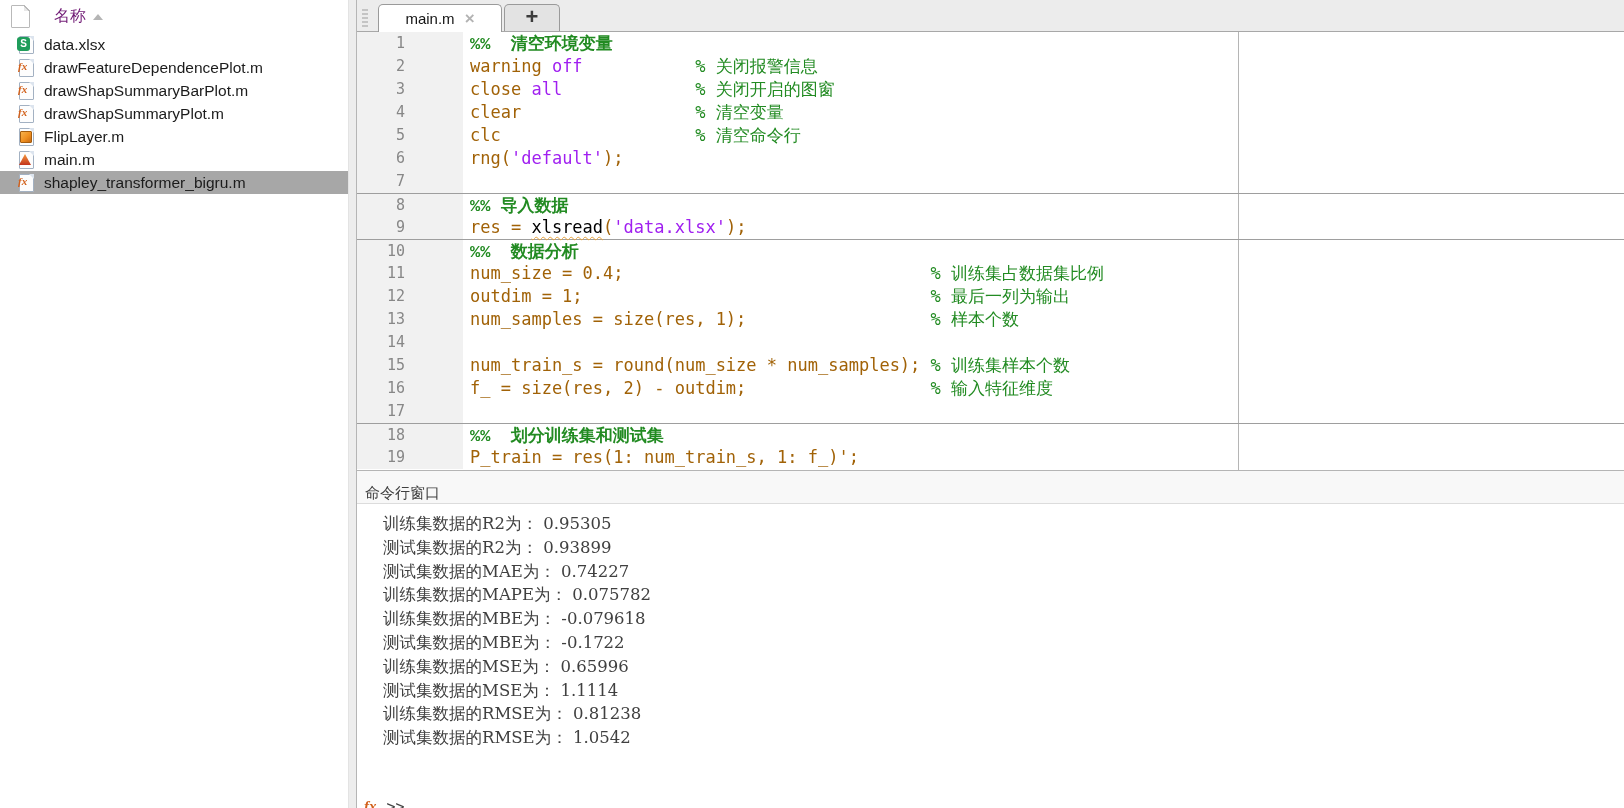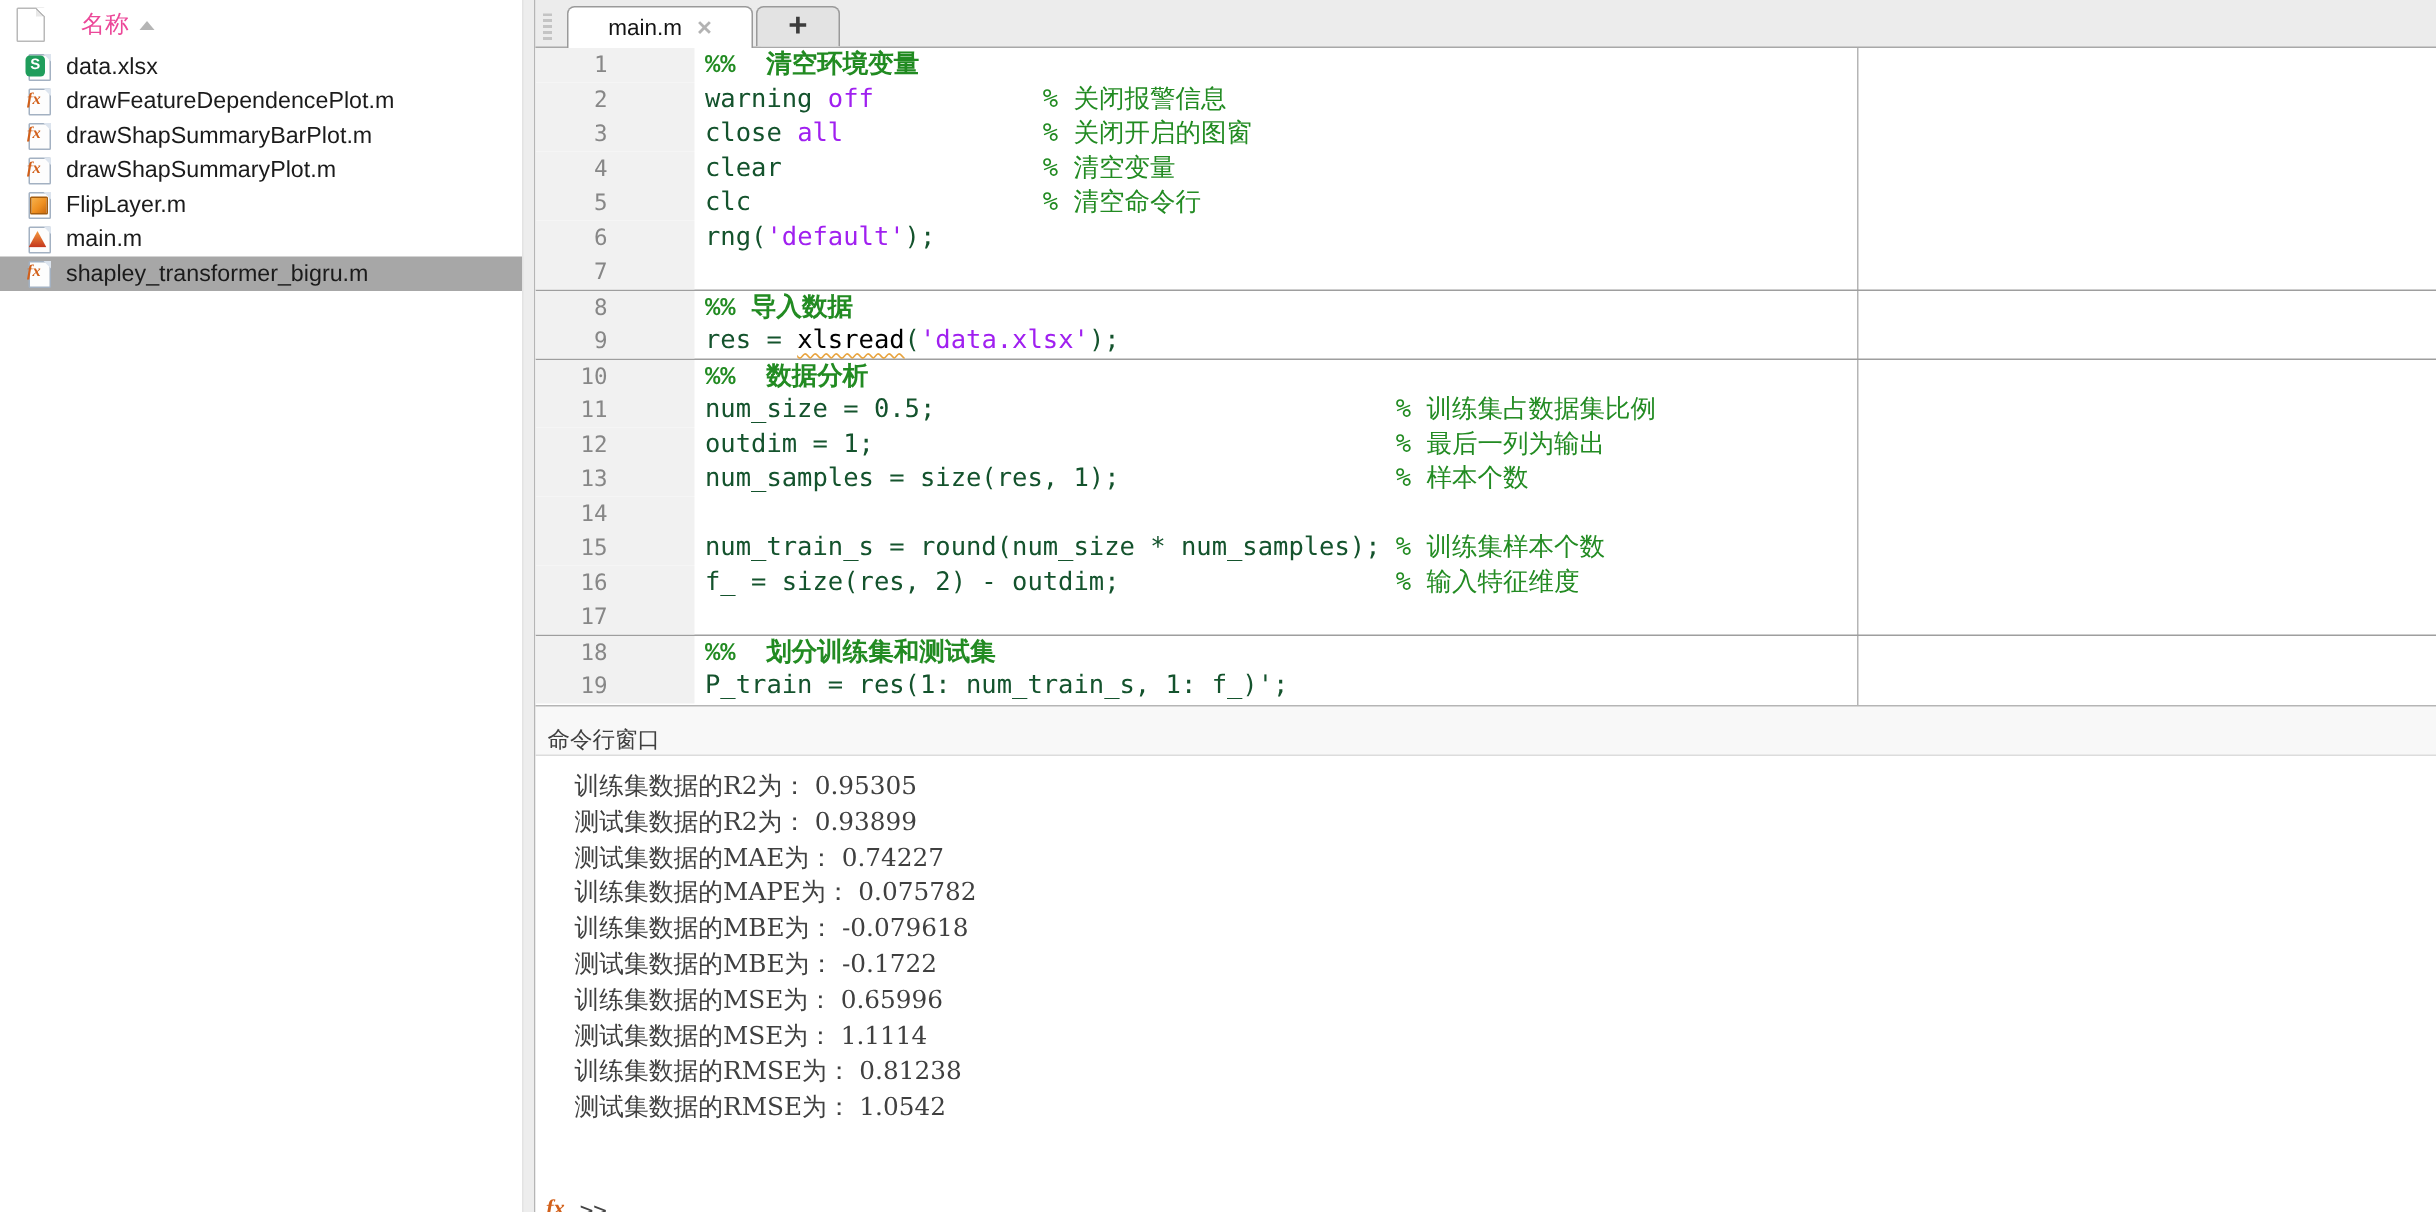--- a/index.html
+++ b/index.html
@@ -10,21 +10,21 @@
   }
   
   .file-panel{width:348px;height:808px;background:#fff;flex:0 0 348px;}
   .fp-header{height:33px;display:flex;align-items:center;}
   .fp-header .hdr-page{margin-left:11px;}
   .hdr-page{width:17px;height:21px;background:#fff;border:1px solid #b9b9b9;border-radius:1px;position:relative;}
   .hdr-page::before{content:"";position:absolute;right:-1px;top:-1px;width:0;height:0;
     border-left:6px solid transparent;border-top:6px solid #fff;}
   .hdr-page::after{content:"";position:absolute;right:-1px;top:-1px;width:6px;height:6px;
     background:linear-gradient(225deg,transparent 48%,#b9b9b9 48%,#b9b9b9 60%,#e8e8e8 60%);}
-  .fp-name{margin-left:24px;font-size:16px;color:#ec4899;}
+  .fp-name{margin-left:24px;font-size:16px;color:#701a75;}
   .sort-arrow{width:0;height:0;border-left:5px solid transparent;border-right:5px solid transparent;
     border-bottom:6px solid #b5b5b5;margin-left:7px;margin-top:1px;}
   .fp-row{height:23px;display:flex;align-items:center;cursor:default;}
   .fp-row.selected{background:#a7a7a7;}
   .fp-label{margin-left:9px;font-size:15.5px;color:#1b1b1b;white-space:nowrap;}
   
   .fic{width:18px;height:19px;margin-left:17px;position:relative;flex:0 0 18px;}
   .fic .page{position:absolute;left:2px;top:1px;width:13px;height:16px;background:#fdfdfd;
     border:1px solid #a3b1c2;border-radius:1px;}
   .fic .page::before{content:"";position:absolute;right:-1px;top:-1px;width:0;height:0;
@@ -56,21 +56,21 @@
   
   .editor{height:438px;flex:0 0 438px;background:#fff;position:relative;overflow:hidden;}
   .ruler{position:absolute;left:881px;top:0;bottom:0;width:1px;background:#b5b5b5;}
   .code-rows{position:relative;z-index:1;}
   .code-row{height:23px;box-sizing:border-box;display:flex;white-space:pre;
     font-family:"DejaVu Sans Mono","Liberation Mono",monospace;font-size:17px;line-height:22px;}
   .code-row.sb{border-top:1px solid #9e9e9e;}
   .gutter{flex:0 0 106px;width:106px;background:#f1f1f1;box-sizing:border-box;padding-right:58px;
     text-align:right;color:#878787;font-size:15px;line-height:22px;}
   .ctext{padding-left:7px;}
-  .s-code{color:#14532d;text-align:center;}
+  .s-code{color:#a16207;text-align:center;}
   .s-comment{color:#228B22;}
   .s-section{color:#228B22;font-weight:bold;font-family:Liberation Mono, monospace;}
   .s-string{color:#A020F0;}
   .s-warnline{color:#000;text-decoration:underline;text-decoration-style:wavy;
     text-decoration-color:#e8a33d;text-decoration-thickness:1px;text-underline-offset:3px;}
   
   .cmd-header{height:34px;flex:0 0 34px;box-sizing:border-box;background:#f8f8f8;
     border-top:1px solid #b5b5b5;border-bottom:1px solid #dcdcdc;display:flex;align-items:flex-end;}
   .cmd-title{margin-left:8px;font-size:15px;color:#3f3f3f;}
   .cmd-body{flex:1;background:#fff;position:relative;overflow:hidden;padding-top:8px;box-sizing:border-box;}
@@ -163,21 +163,21 @@
         <div class="code-row"><span class="gutter">1</span><span class="ctext"><span class="s-section">%%  清空环境变量</span></span></div>
         <div class="code-row"><span class="gutter">2</span><span class="ctext"><span class="s-code">warning </span><span class="s-string">off</span><span class="s-code">           </span><span class="s-comment">% 关闭报警信息</span></span></div>
         <div class="code-row"><span class="gutter">3</span><span class="ctext"><span class="s-code">close </span><span class="s-string">all</span><span class="s-code">             </span><span class="s-comment">% 关闭开启的图窗</span></span></div>
         <div class="code-row"><span class="gutter">4</span><span class="ctext"><span class="s-code">clear                 </span><span class="s-comment">% 清空变量</span></span></div>
         <div class="code-row"><span class="gutter">5</span><span class="ctext"><span class="s-code">clc                   </span><span class="s-comment">% 清空命令行</span></span></div>
         <div class="code-row"><span class="gutter">6</span><span class="ctext"><span class="s-code">rng(</span><span class="s-string">'default'</span><span class="s-code">);</span></span></div>
         <div class="code-row"><span class="gutter">7</span><span class="ctext"></span></div>
         <div class="code-row sb"><span class="gutter">8</span><span class="ctext"><span class="s-section">%% 导入数据</span></span></div>
         <div class="code-row"><span class="gutter">9</span><span class="ctext"><span class="s-code">res = </span><span class="s-warnline">xlsread</span><span class="s-code">(</span><span class="s-string">'data.xlsx'</span><span class="s-code">);</span></span></div>
         <div class="code-row sb"><span class="gutter">10</span><span class="ctext"><span class="s-section">%%  数据分析</span></span></div>
-        <div class="code-row"><span class="gutter">11</span><span class="ctext"><span class="s-code">num_size = 0.5;                              </span><span class="s-comment">% 训练集占数据集比例</span></span></div>
+        <div class="code-row"><span class="gutter">11</span><span class="ctext"><span class="s-code">num_size = 0.4;                              </span><span class="s-comment">% 训练集占数据集比例</span></span></div>
         <div class="code-row"><span class="gutter">12</span><span class="ctext"><span class="s-code">outdim = 1;                                  </span><span class="s-comment">% 最后一列为输出</span></span></div>
         <div class="code-row"><span class="gutter">13</span><span class="ctext"><span class="s-code">num_samples = size(res, 1);                  </span><span class="s-comment">% 样本个数</span></span></div>
         <div class="code-row"><span class="gutter">14</span></div>
         <div class="code-row"><span class="gutter">15</span><span class="ctext"><span class="s-code">num_train_s = round(num_size * num_samples); </span><span class="s-comment">% 训练集样本个数</span></span></div>
         <div class="code-row"><span class="gutter">16</span><span class="ctext"><span class="s-code">f_ = size(res, 2) - outdim;                  </span><span class="s-comment">% 输入特征维度</span></span></div>
         <div class="code-row"><span class="gutter">17</span><span class="ctext"></span></div>
         <div class="code-row sb"><span class="gutter">18</span><span class="ctext"><span class="s-section">%%  划分训练集和测试集</span></span></div>
         <div class="code-row"><span class="gutter">19</span><span class="ctext"><span class="s-code">P_train = res(1: num_train_s, 1: f_)';</span></span></div>
       </div>
   </div>

